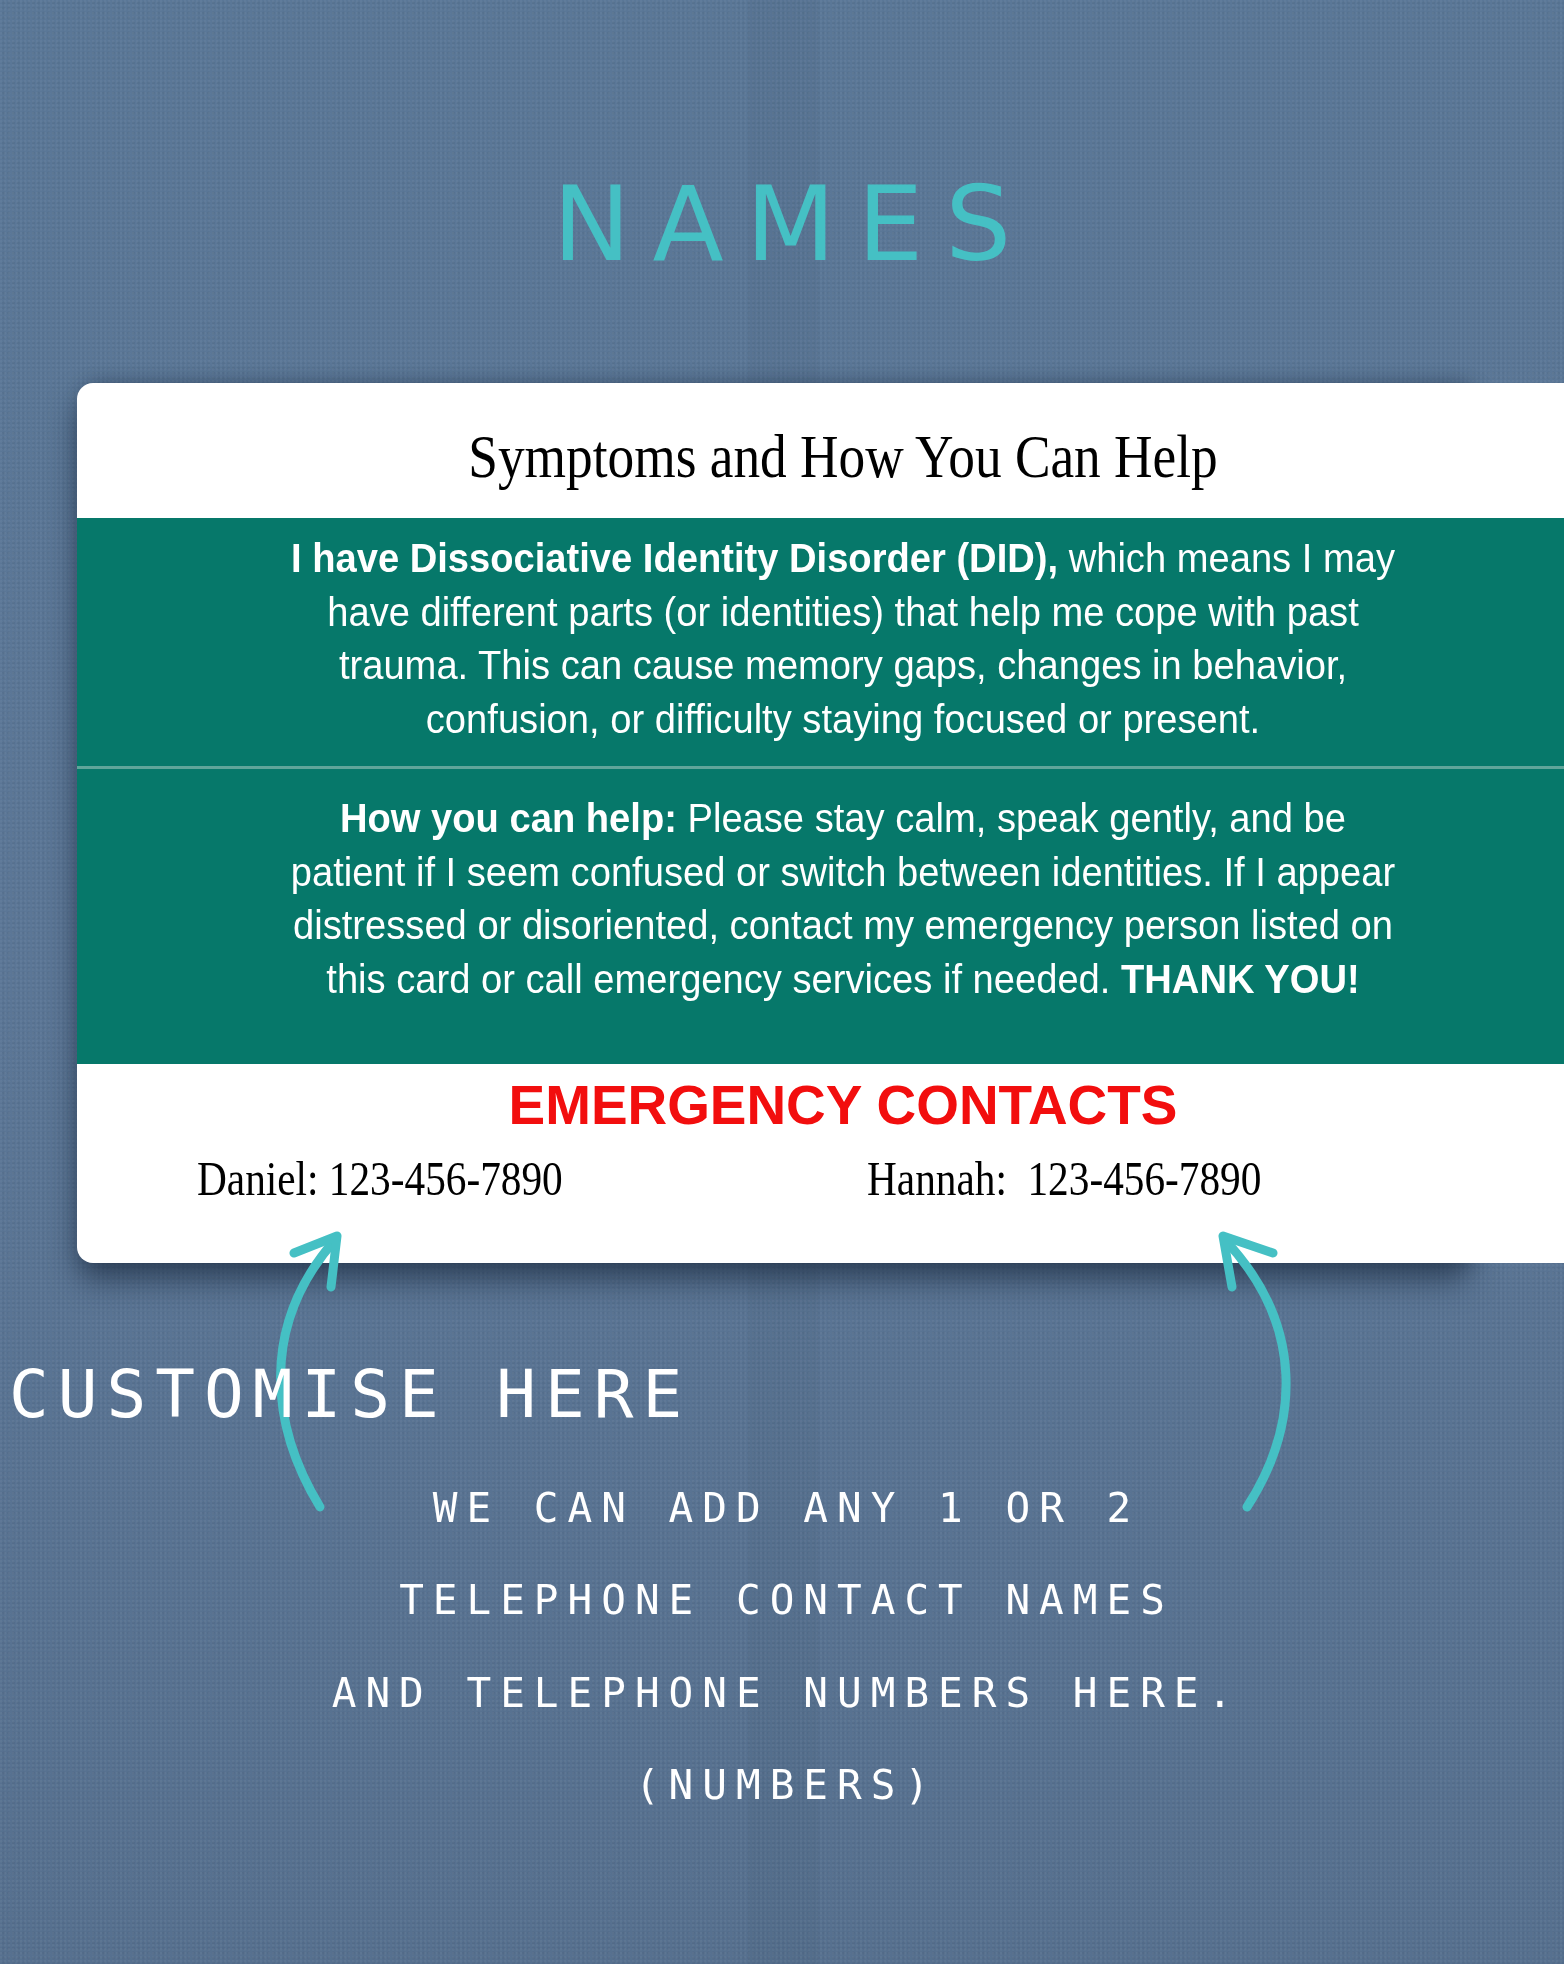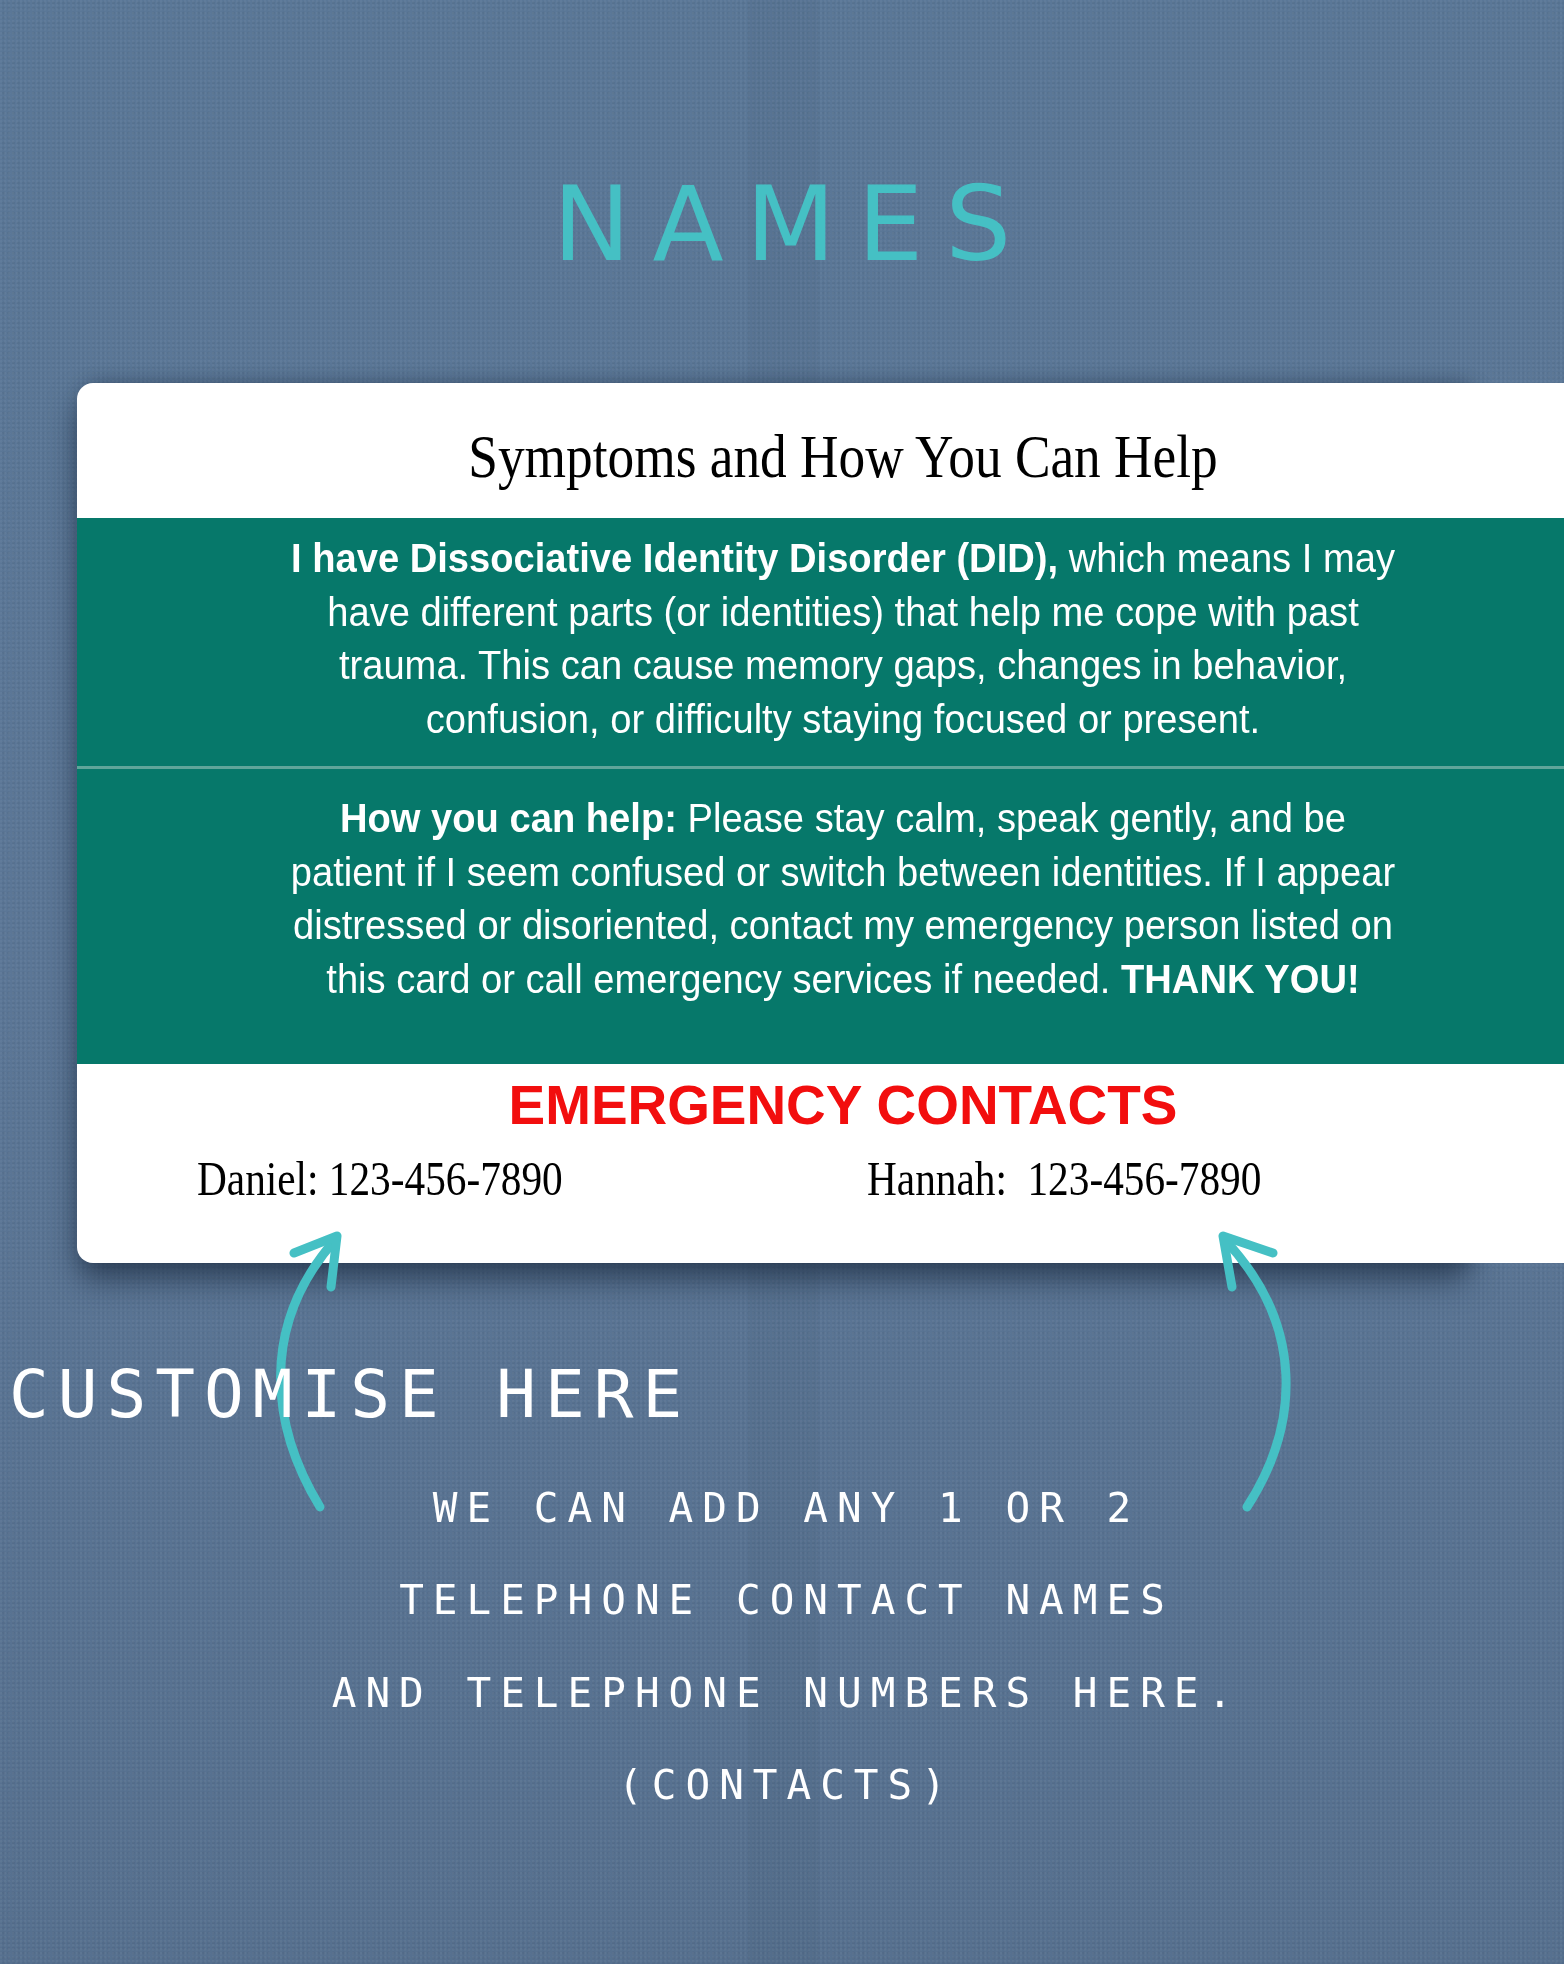--- a/index.html
+++ b/index.html
@@ -116,13 +116,13 @@
 
 <svg class="arrow" style="left:1200px;top:1225px" width="120" height="300" viewBox="0 0 120 300">
   <path d="M 47 282 C 100 200, 105 100, 25 15" fill="none" stroke="#45c0c4" stroke-width="9" stroke-linecap="round"></path>
   <path d="M 73 28 L 23 11 L 32 62" fill="none" stroke="#45c0c4" stroke-width="9" stroke-linecap="round" stroke-linejoin="round"></path>
 </svg>
 
 <div class="customise-title">CUSTOMISE HERE</div>
 <div class="note-line" style="top:1488px">WE CAN ADD ANY 1 OR 2</div>
 <div class="note-line" style="top:1580px">TELEPHONE CONTACT NAMES</div>
 <div class="note-line" style="top:1673px">AND TELEPHONE NUMBERS HERE.</div>
-<div class="note-line" style="top:1765px">(CONTACTS)</div>
+<div class="note-line" style="top:1765px">(NUMBERS)</div>
 
 </body></html>

